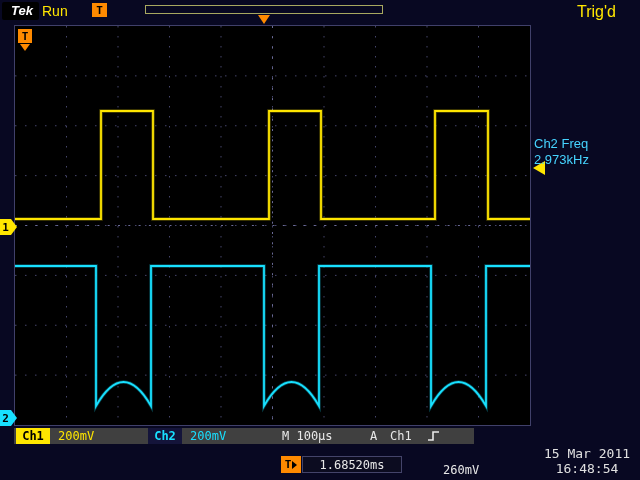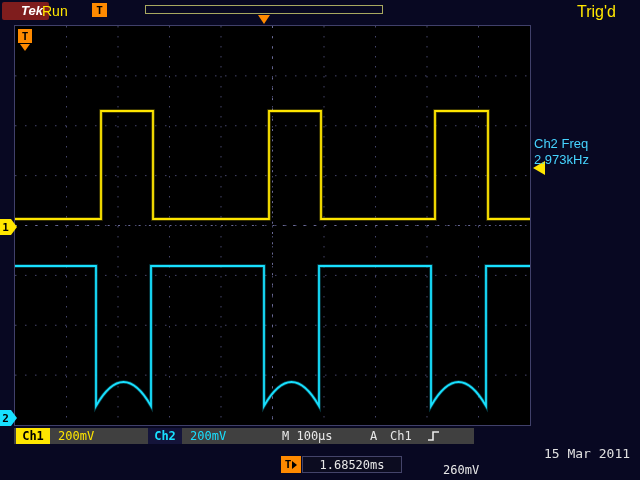--- a/index.html
+++ b/index.html
@@ -9,22 +9,22 @@
     --measure-cyan:#46d4ff;
     --grid:#45456b;
     --white:#e8e8e8;
   }
   *{box-sizing:border-box;margin:0;padding:0;}
   html,body{width:640px;height:480px;overflow:hidden;}
   body{background:#080822;font-family:"Liberation Sans",sans-serif;position:relative;}
   .screen{position:absolute;inset:0;width:640px;height:480px;}
 
   
-  .tek-logo{position:absolute;left:2px;top:2px;background:#7f1d1d;color:#fff;
-    font:italic bold 13px "Liberation Sans",sans-serif;padding:1px 6px 2px 19px;border-radius:2px;}
+  .tek-logo{position:absolute;left:2px;top:2px;background:#000000;color:#fff;
+    font:italic bold 13px "Liberation Sans",sans-serif;padding:1px 6px 2px 9px;border-radius:2px;}
   .acq-state{position:absolute;left:42px;top:3px;color:var(--ch1);font-size:14px;}
   .t-icon-top{position:absolute;left:92px;top:3px;width:15px;height:14px;background:var(--trigger-orange);
     color:#000;font:bold 11px "DejaVu Sans Mono",monospace;display:flex;align-items:center;justify-content:center;}
   .record-bar{position:absolute;left:145px;top:5px;width:238px;height:9px;border:1px solid #a8a860;}
   .trig-pos-arrow{position:absolute;left:258px;top:15px;width:0;height:0;
     border-left:6px solid transparent;border-right:6px solid transparent;border-top:9px solid var(--trigger-orange);}
   .trigd{position:absolute;left:577px;top:3px;color:var(--ch1);font-size:16px;}
 
   
   .graticule{position:absolute;left:14px;top:25px;width:517px;height:401px;background:#000;border:1px solid #40406a;}
@@ -152,15 +152,16 @@
   </div>
 
   <div class="tt-box">
     <span>T</span>
     <span class="tri"></span>
   </div>
   <div class="tt-value">1.68520ms</div>
 
   <div class="datetime">
     <div>15 Mar 2011</div>
+    <div>16:48:54</div>
   </div>
 
 </div>
 
 </body></html>

